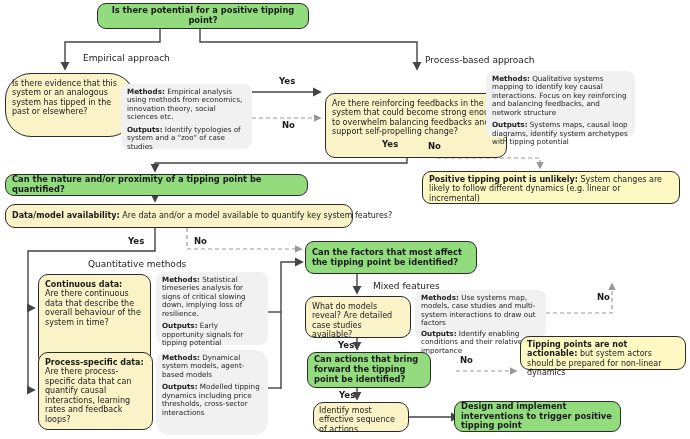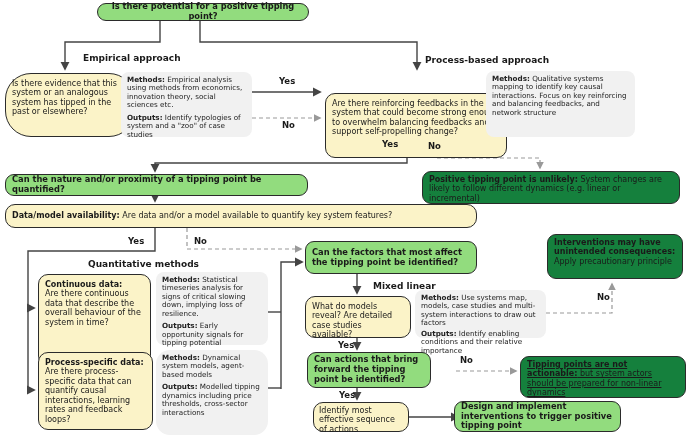--- a/index.html
+++ b/index.html
@@ -16,24 +16,24 @@
   .pillc { justify-content:center; text-align:center; }
   .yellow {
     background:#fbf3c8; border:1.3px solid #2b2b2b; border-radius:10px;
     font-size:8px; padding:5px 6px;
   }
   .grayb {
     background:#f1f1f1; border-radius:8px; font-size:7.2px; padding:4px 6px; color:#222;
   }
   .grayb p { margin:0 0 4px 0; }
   .pink {
-    background:#15803d; border:1.3px solid #2b2b2b; border-radius:9px;
+    background:#fef9c3; border:1.3px solid #2b2b2b; border-radius:9px;
     font-size:8px; padding:3px 6px;
   }
-  .heading { position:absolute; font-weight:bold; font-size:9px; white-space:nowrap; }
+  .heading { position:absolute; font-weight:normal; font-size:9px; white-space:nowrap; }
   .elabel { position:absolute; font-weight:bold; font-size:8.5px; white-space:nowrap; }
   .nowrap { white-space:nowrap; }
   b { font-weight:bold; }
   svg.connectors { position:absolute; left:0; top:0; pointer-events:none; }
 </style>
 </head>
 <body>
 
 <div id="canvas">
 
@@ -64,49 +64,51 @@
     </g>
     <g stroke="#999999" stroke-width="1.2" fill="none" stroke-dasharray="4 3">
       <path d="M252,118 L320,118" marker-end="url(#ahg)"></path>
       <path d="M437,137 L437,158 L540,158 L540,168" marker-end="url(#ahg)"></path>
       <path d="M187,228 L187,249 L301,249" marker-end="url(#ahg)"></path>
       <path d="M546,313 L612,313 L612,284" marker-end="url(#ahg)"></path>
       <path d="M456,371 L516,371" marker-end="url(#ahg)"></path>
     </g>
   </svg>
 
-  <div class="box green pillc" style="left:97px; top:3px; width:212px; height:18px;">
+  <div class="box green pillc" style="left:97px; top:3px; width:212px; height:26px;">
     <span>Is there potential for a positive tipping point?</span>
   </div>
 
   <div class="heading" style="left:83px; top:53px;">Empirical approach</div>
   <div class="heading" style="left:425px; top:55px;">Process-based approach</div>
 
   <div class="box yellow" style="left:5px; top:73px; width:130px; height:64px;border-radius:26px;">
     <span>Is there evidence that this system or an analogous system has tipped in the past or elsewhere?</span>
   </div>
-  <div class="box grayb" style="left:121px; top:72px; width:131px; height:65px;">
+  <div class="box grayb" style="left:121px; top:84px; width:131px; height:65px;">
     <p><b>Methods:</b>
       <span>Empirical analysis using methods from economics, innovation theory, social sciences etc.</span></p>
     <p><b>Outputs:</b>
       <span>Identify typologies of system and a "zoo" of case studies</span></p>
   </div>
 
   <div class="box yellow" style="left:325px; top:72px; width:182px; height:65px;margin-top:21px;">
     <span>Are there reinforcing feedbacks in the system that could become strong enough to overwhelm balancing feedbacks and support self-propelling change?</span>
   </div>
   <div class="box grayb" style="left:486px; top:71px; width:149px; height:66px;">
     <p><b>Methods:</b>
       <span>Qualitative systems mapping to identify key causal interactions. Focus on key reinforcing and balancing feedbacks, and network structure</span></p>
+    <p><b>Outputs:</b>
+      <span>Systems maps, causal loop diagrams, identify system archetypes with tipping potential</span></p>
   </div>
 
   <div class="box green" style="left:5px; top:174px; width:303px; height:22px;">
     <span>Can the nature and/or proximity of a tipping point be quantified?</span>
   </div>
-  <div class="box yellow nowrap" style="left:5px; top:204px; width:472px; height:24px; padding-top:6px;">
+  <div class="box yellow nowrap" style="left:5px; top:204px; width:348px; height:24px; padding-top:6px;">
     <b>Data/model availability:</b>
     <span>Are data and/or a model available to quantify key system features?</span>
   </div>
   <div class="box pink" style="left:422px; top:171px; width:258px; height:33px;">
     <span><b>Positive tipping point is unlikely:</b>
     <span>System changes are likely to follow different dynamics (e.g. linear or incremental)</span></span>
   </div>
 
   <div class="heading" style="left:88px; top:259px;">Quantitative methods</div>
   <div class="box yellow" style="left:38px; top:274px; width:113px; height:92px;">
@@ -126,39 +128,35 @@
   <div class="box grayb" style="left:156px; top:350px; width:112px; height:85px;border-radius:14px;">
     <p><b>Methods:</b>
       <span>Dynamical system models, agent-based models</span></p>
     <p><b>Outputs:</b>
       <span>Modelled tipping dynamics including price thresholds, cross-sector interactions</span></p>
   </div>
 
   <div class="box green" style="left:305px; top:241px; width:172px; height:33px;">
     <span>Can the factors that most affect the tipping point be identified?</span>
   </div>
-  <div class="box pink" style="left:547px; top:234px; width:136px; height:45px;">
-    <span><b>Interventions may have unintended consequences:</b><br>
-    <span>Apply precautionary principle</span></span>
-  </div>
-  <div class="heading" style="left:373px; top:281px;">Mixed linear</div>
+  <div class="heading" style="left:373px; top:281px;">Mixed features</div>
   <div class="box yellow" style="left:305px; top:296px; width:106px; height:42px;">
     <span>What do models reveal? Are detailed case studies available?</span>
   </div>
   <div class="box grayb" style="left:415px; top:290px; width:131px; height:48px;">
     <p style="margin-bottom:2px;"><b>Methods:</b>
       <span>Use systems map, models, case studies and multi-system interactions to draw out factors</span></p>
     <p><b>Outputs:</b>
       <span>Identify enabling conditions and their relative importance</span></p>
   </div>
 
   <div class="box green" style="left:307px; top:352px; width:124px; height:36px;">
     <span>Can actions that bring forward the tipping point be identified?</span>
   </div>
-  <div class="box pink" style="left:520px; top:356px; width:166px; height:42px;text-decoration:underline;">
+  <div class="box pink" style="left:520px; top:336px; width:166px; height:34px;">
     <span><b>Tipping points are not actionable:</b>
     <span>but system actors should be prepared for non-linear dynamics</span></span>
   </div>
 
   <div class="box yellow" style="left:313px; top:402px; width:96px; height:30px; padding:3px 5px;">
     <span>Identify most effective sequence of actions</span>
   </div>
   <div class="box green" style="left:454px; top:401px; width:167px; height:31px;">
     <span>Design and implement interventions to trigger positive tipping point</span>
   </div>

